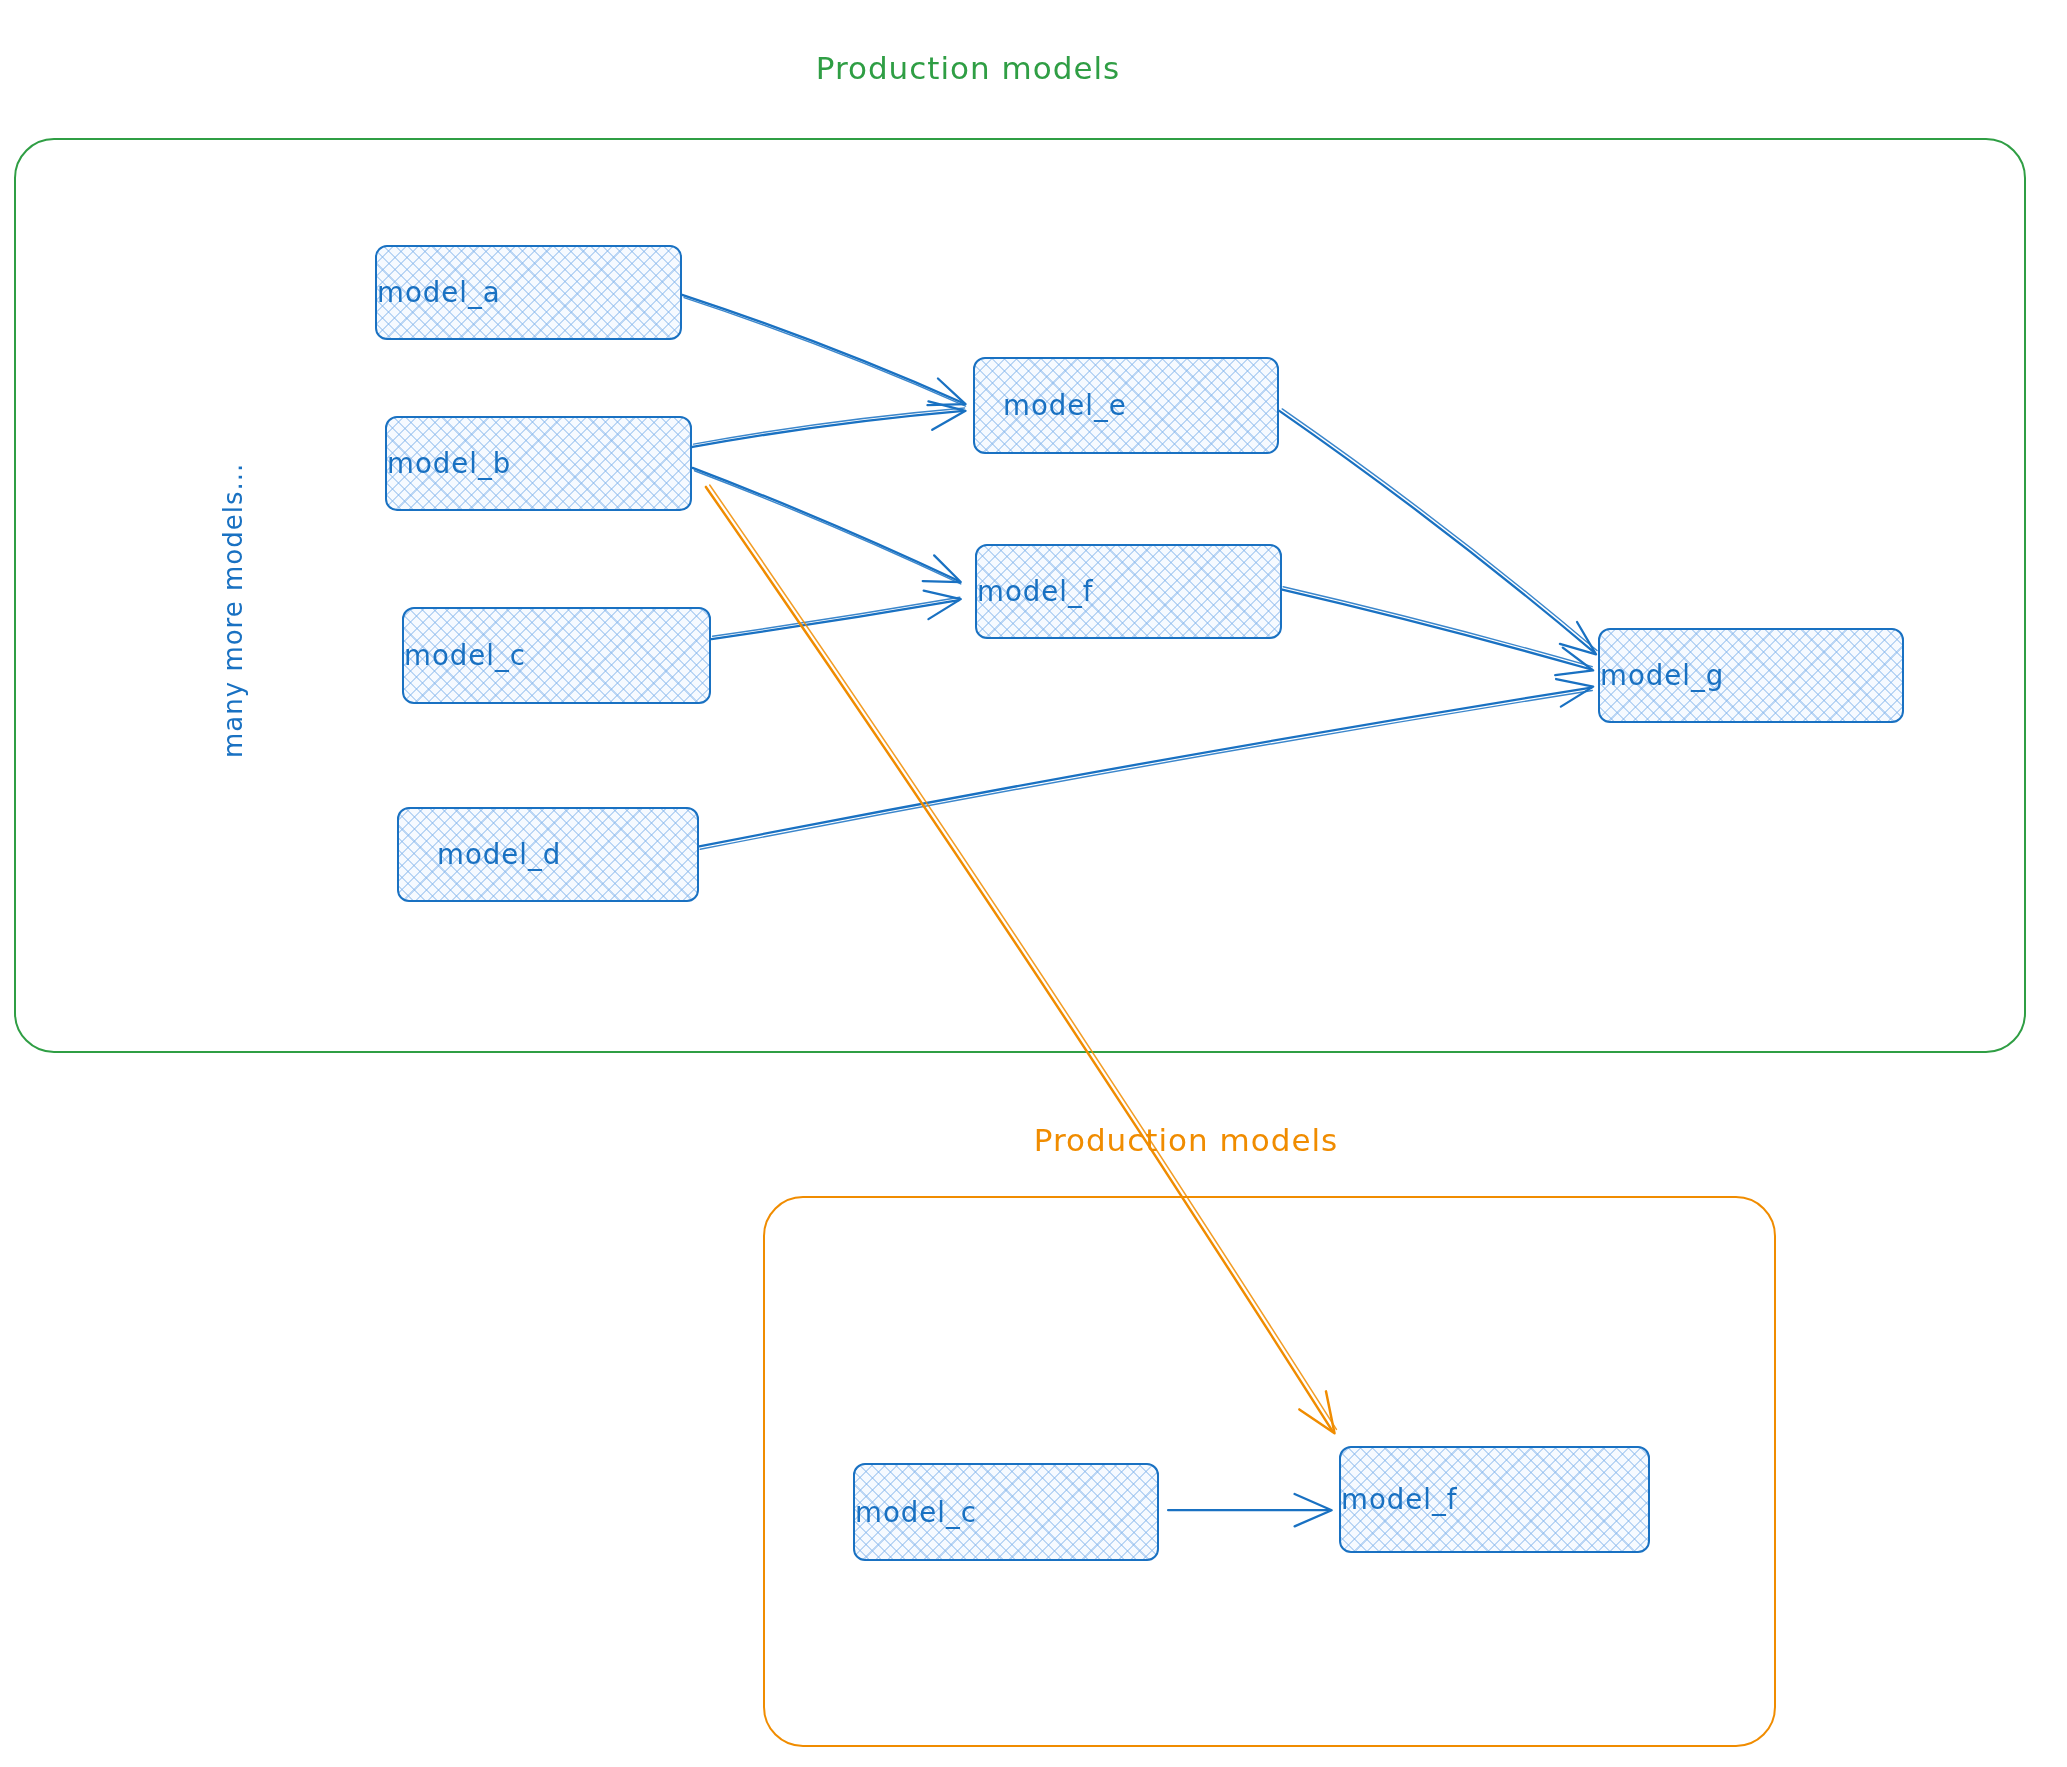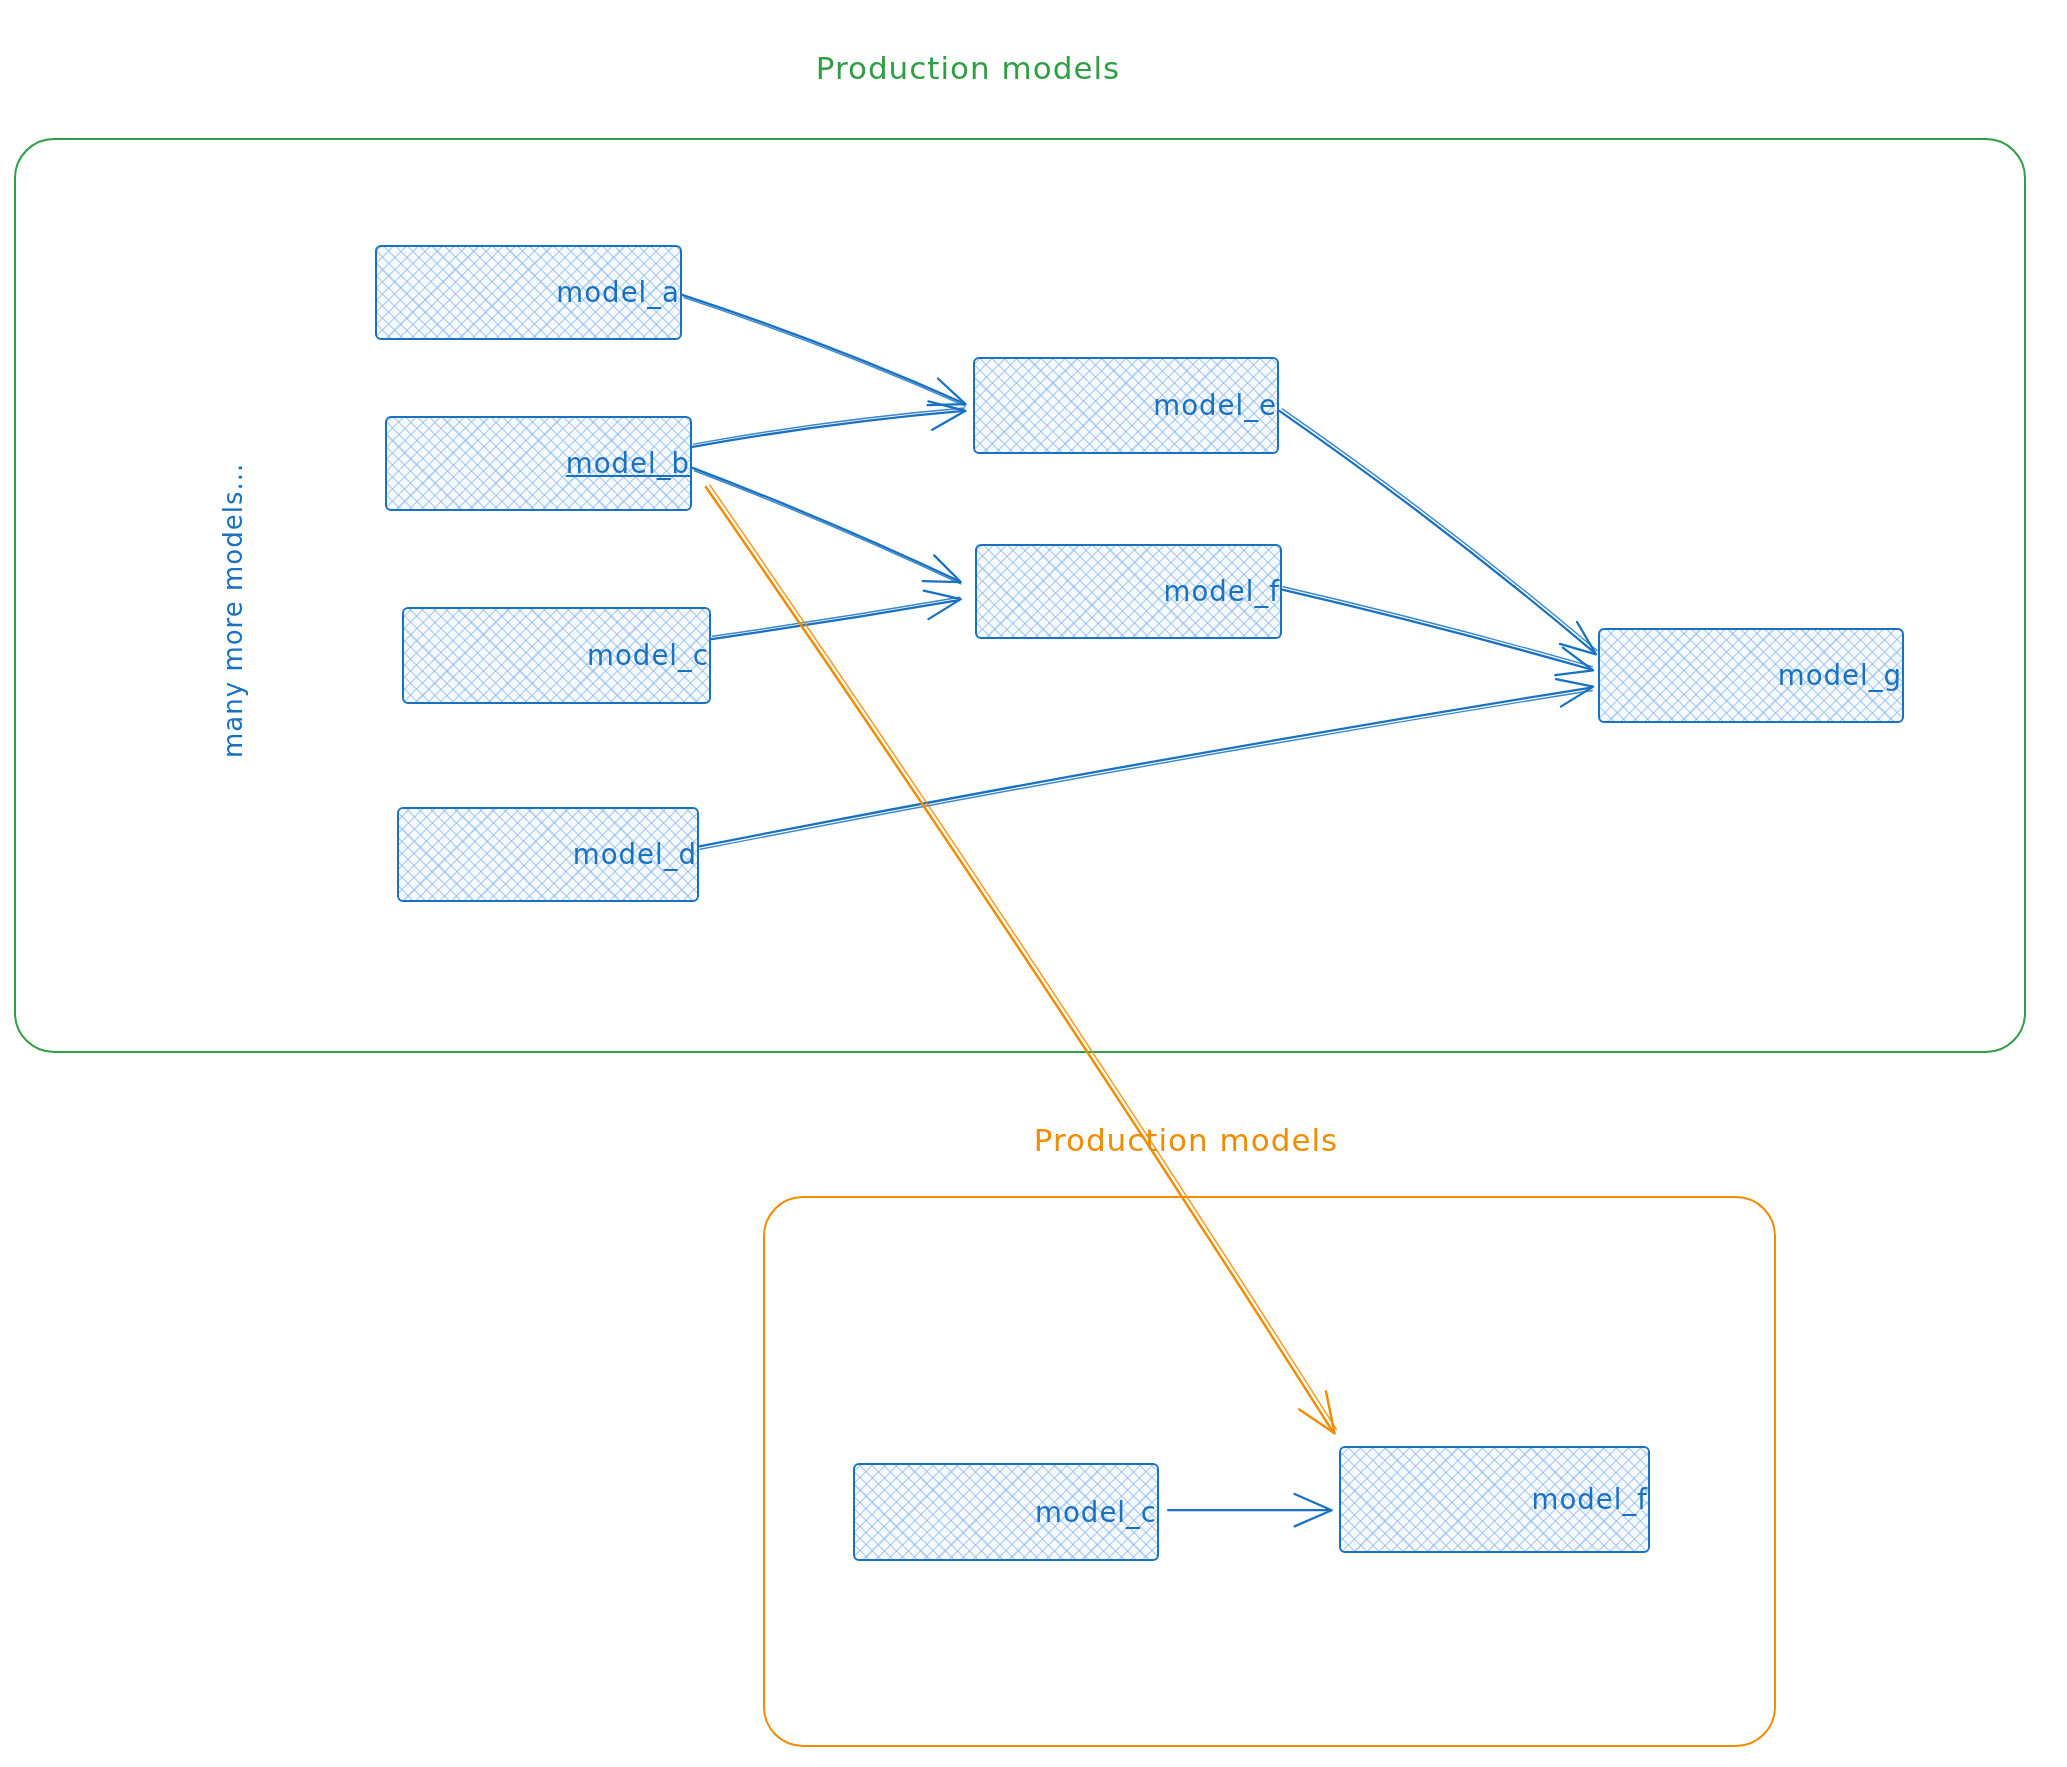--- a/index.html
+++ b/index.html
@@ -44,24 +44,24 @@
     font-weight:500;
     letter-spacing:1px;
     transform:rotate(-90deg);
     transform-origin:center center;
     white-space:nowrap;
   }
   .node{
     position:absolute;
     box-sizing:border-box;
     border:2.4px solid #1971c2;
-    border-radius:6px;
+    border-radius:12px;
     display:flex;
     align-items:center;
-    justify-content:flex-end;
+    justify-content:flex-start;
     font-size:27.6px;
     font-weight:500;
     letter-spacing:1px;
     color:#1971c2;
     background:
       repeating-linear-gradient(45deg,  rgba(130,180,235,0.50) 0px, rgba(130,180,235,0.50) 1.5px, transparent 1.5px, transparent 8.6px),
       repeating-linear-gradient(-45deg, rgba(130,180,235,0.50) 0px, rgba(130,180,235,0.50) 1.5px, transparent 1.5px, transparent 8.6px),
       #f6faff;
   }
   .node .label{ pointer-events:none; }
@@ -140,21 +140,21 @@
     <g>
       <path class="edge-orange" d="M742,512 Q1080,1000 1401,1505"></path>
       <path class="edge-orange2" d="M742,512 Q1080,1000 1401,1505" transform="translate(4,-2)"></path>
       <path class="edge-orange" d="M1366,1482 L1403,1507 L1394,1463"></path>
     </g>
   </svg>
 
   <div class="node" style="left:375px;top:245px;width:307px;height:95px;">
     <span class="label">model_a</span>
   </div>
-  <div class="node" style="left:385px;top:416px;width:307px;height:95px;text-decoration:underline;">
+  <div class="node" style="left:385px;top:416px;width:307px;height:95px;">
     <span class="label">model_b</span>
   </div>
   <div class="node" style="left:402px;top:607px;width:309px;height:97px;">
     <span class="label">model_c</span>
   </div>
   <div class="node" style="left:397px;top:807px;width:302px;height:95px;padding-left:38px;">
     <span class="label">model_d</span>
   </div>
   <div class="node" style="left:973px;top:357px;width:306px;height:97px;padding-left:28px;">
     <span class="label">model_e</span>

